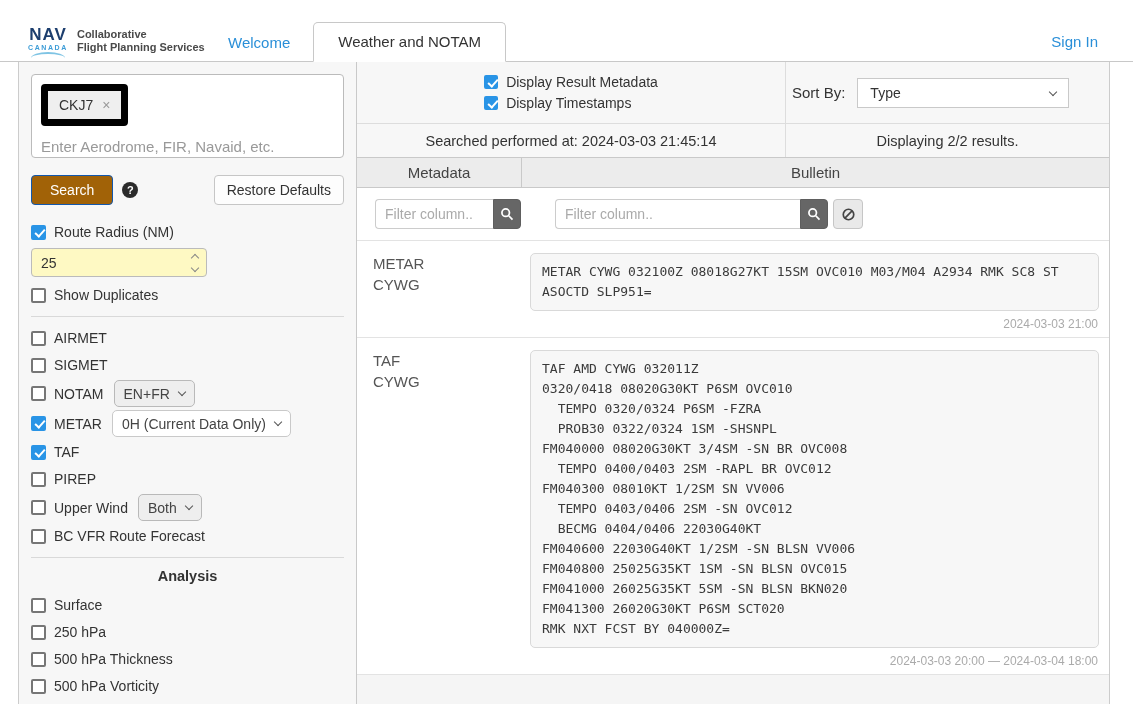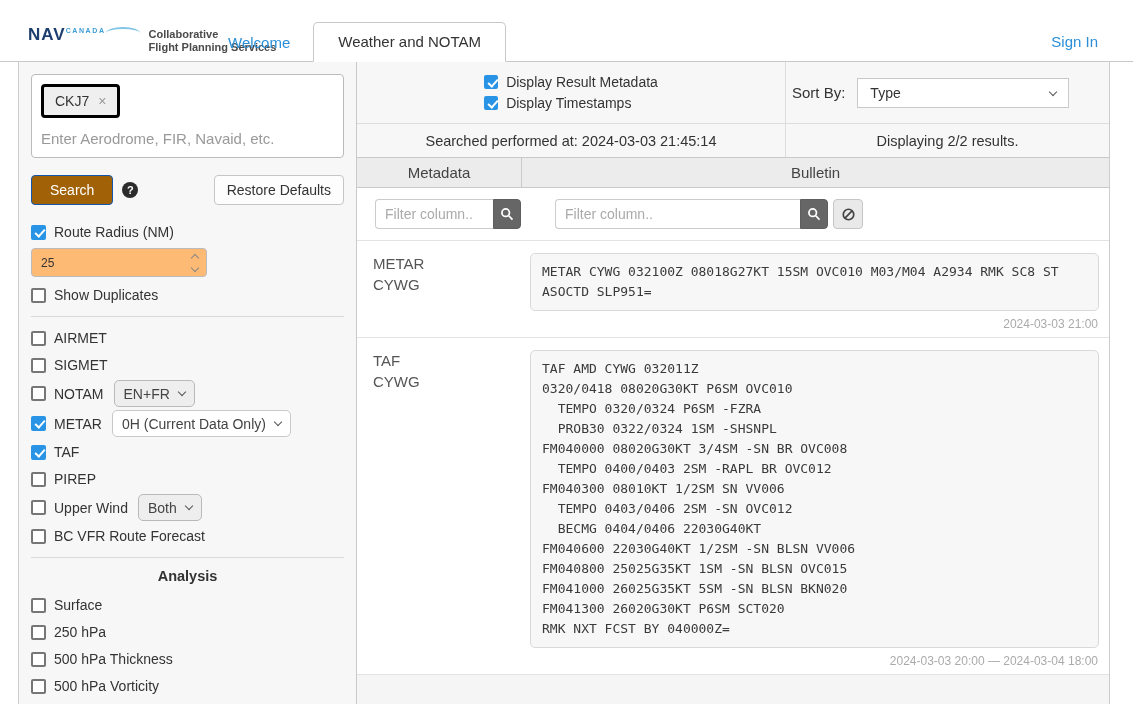--- a/index.html
+++ b/index.html
@@ -2,62 +2,62 @@
 <html><head>
 <meta charset="utf-8">
 <style>
   * { margin:0; padding:0; box-sizing:border-box; }
   html,body { width:1133px; height:704px; background:#fff; overflow:hidden;
               font-family:"Liberation Sans", sans-serif; color:#333; }
 
   
   .top { position:relative; height:62px; border-bottom:1px solid #c8c8c8; background:#fff; }
   .logo { position:absolute; left:28px; top:26px; display:flex; gap:9px; }
-  .logo-mark { display:flex; flex-direction:row; align-items:flex-start; line-height:1; }
+  .logo-mark { display:flex; flex-direction:column; align-items:center; line-height:1; }
   .logo-nav { font-size:17px; font-weight:bold; color:#1c3e6e; letter-spacing:1px; }
   .logo-canada { font-size:7px; font-weight:bold; color:#3c9cd7; letter-spacing:1.6px; margin-top:1px; }
   .logo-swoosh { width:34px; height:6px; border-top:2px solid #7fc4e4; border-radius:50% / 100% 100% 0 0; margin-top:1px; }
   .logo-tagline { font-size:11px; font-weight:bold; color:#4a4a4a; line-height:13px; padding-top:2px; }
   .tabs { position:absolute; left:205px; bottom:-1px; display:flex; align-items:flex-end; }
   .tab-link { padding:11px 23px; font-size:15px; color:#2a8fd8; cursor:pointer; }
   .tab-active { background:#fff; border:1px solid #c8c8c8; border-bottom:1px solid #fff;
                 border-radius:5px 5px 0 0; padding:10px 24px 11px; font-size:15px; color:#333; }
   .signin { position:absolute; right:35px; bottom:11px; font-size:15px; color:#2a8fd8; cursor:pointer; }
 
   
   .container { display:flex; margin-left:18px; width:1092px; height:642px;
                border-left:1px solid #ccc; border-right:1px solid #ccc; }
   .sidebar { width:338px; background:#f7f7f7; border-right:1px solid #c9c9c9; padding:12px; flex:none; }
   .main { flex:1; background:#fff; display:flex; flex-direction:column; }
 
   
   .tagbox { background:#fff; border:1px solid #bbb; border-radius:4px; padding:9px; height:84px; }
-  .chip { display:inline-flex; align-items:center; gap:9px; background:#efefef; border:3px solid #000000;
+  .chip { display:inline-flex; align-items:center; gap:9px; background:#efefef; border:7px solid #000000;
           border-radius:4px; padding:6px 11px; font-size:14px; color:#333; }
   .chip-x { color:#999; font-size:14px; cursor:pointer; }
   .tag-input { border:none; outline:none; width:100%; margin-top:12px; font-size:15px;
                font-family:"Liberation Sans", sans-serif; background:transparent; }
   .tag-input::placeholder { color:#999; }
   .btnrow { margin-top:17px; display:flex; align-items:center; }
   .btn-search { background:#a16207; color:#fff; border:1px solid #1257ad; border-radius:4px;
                 font-size:14px; padding:6px 18px; cursor:pointer; font-family:"Liberation Sans",sans-serif; }
   .help { width:16px; height:16px; border-radius:50%; background:#2b2b2b; color:#fff; font-size:11px;
           font-weight:bold; display:flex; align-items:center; justify-content:center; margin-left:9px; cursor:pointer; }
   .btn-restore { margin-left:auto; background:#fdfdfd; border:1px solid #c6c6c6; border-radius:4px;
                  font-size:14px; color:#333; padding:6px 12px; cursor:pointer; font-family:"Liberation Sans",sans-serif; }
   .chk-row { display:flex; align-items:center; height:26px; margin-top:1px; }
   .cb { width:15px; height:15px; border:2px solid #767676; border-radius:2px; background:#fff;
         flex:none; position:relative; cursor:pointer; }
   .cb.checked { background:#2994e6; border-color:#2994e6; }
   .cb.checked::after { content:""; position:absolute; left:4px; top:0px; width:4px; height:8px;
                        border:solid #fff; border-width:0 2px 2px 0; transform:rotate(42deg); }
   .chk-label { margin-left:8px; font-size:14px; color:#333; }
   .num-wrap { position:relative; width:176px; margin:3px 0 5px 0; }
-  .num-input { width:100%; height:29px; border:1px solid #bbb; border-radius:4px; background:#fdba74;
-               font-size:12px; padding:0 26px 0 9px; font-family:"Liberation Sans",sans-serif; color:#333; }
+  .num-input { width:100%; height:29px; border:1px solid #bbb; border-radius:4px; background:#fef9c3;
+               font-size:14px; padding:0 26px 0 9px; font-family:"Liberation Sans",sans-serif; color:#333; }
   .spinner { position:absolute; right:9px; top:7px; display:flex; flex-direction:column; gap:4px; cursor:pointer; }
   .chev { width:6px; height:6px; border-right:1.6px solid #888; border-bottom:1.6px solid #888; }
   .chev.up { transform:rotate(-135deg); }
   .chev.down { transform:rotate(45deg); }
   .sep { border:none; border-top:1px solid #d9d9d9; margin:8px 0; }
   .mini-select { display:inline-flex; align-items:center; border:1px solid #b9b9b9; border-radius:5px;
                  height:27px; padding:0 9px; margin-left:10px; font-size:14px; color:#444;
                  background:#eee; cursor:pointer; }
   .mini-select.enabled { background:#fff; border-color:#c9c9c9; }
   .mini-select .chev { border-color:#555; margin-left:9px; margin-top:-3px; }

